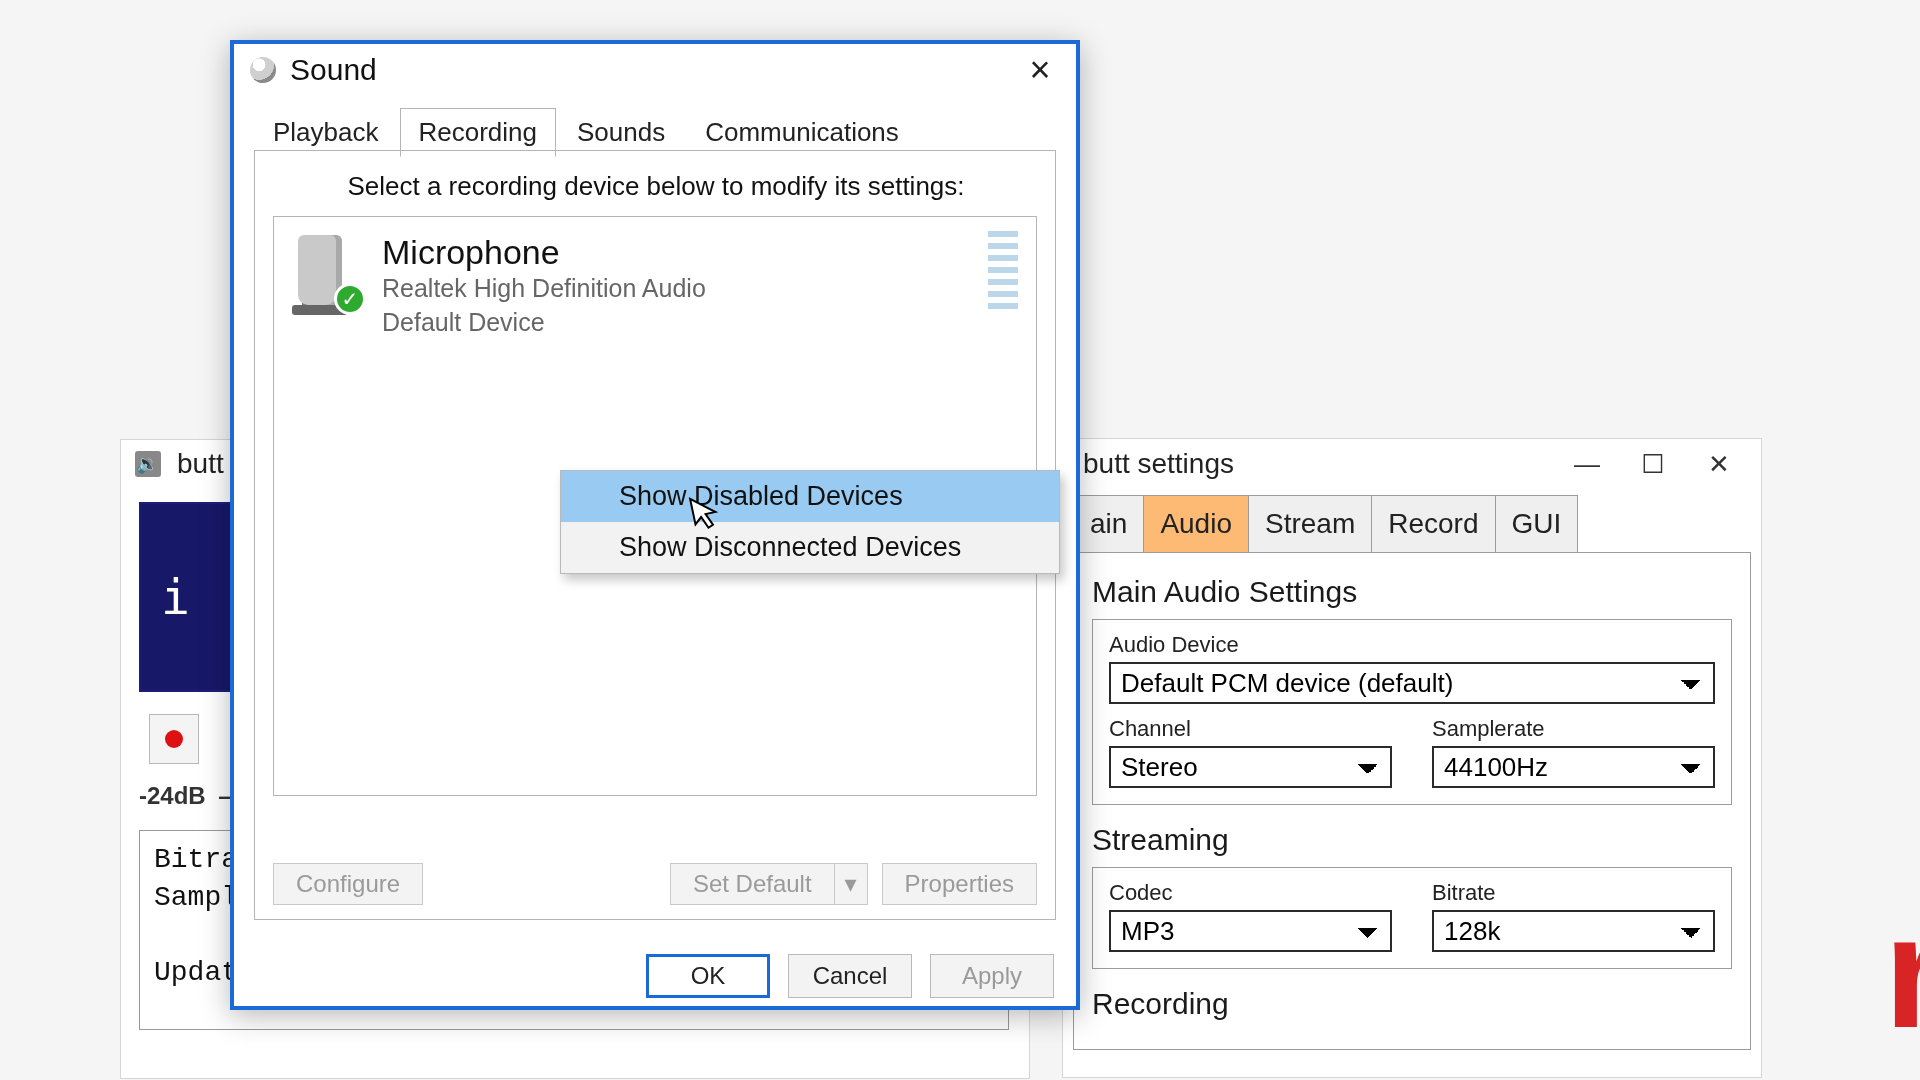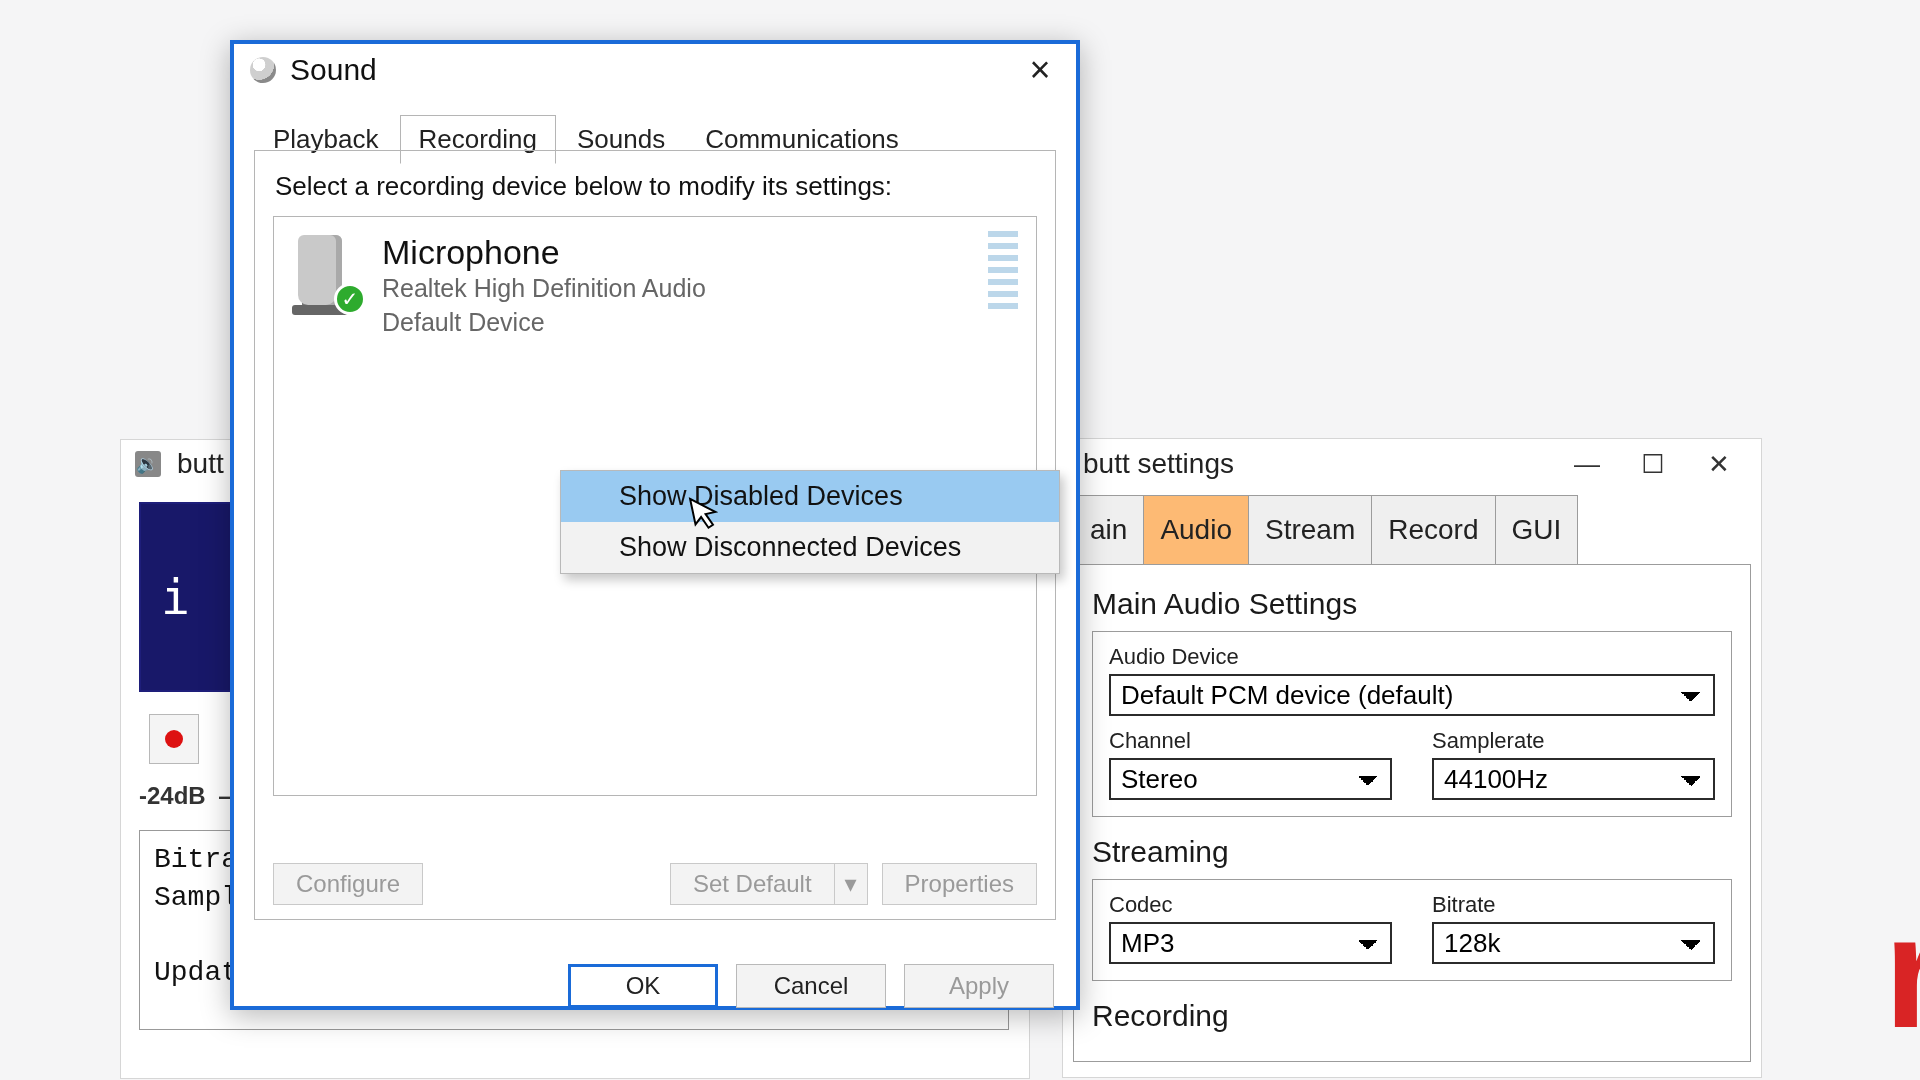--- a/index.html
+++ b/index.html
@@ -36,21 +36,21 @@
     position: absolute; left: 1062px; top: 438px; width: 700px; height: 640px;
     background: #fff; border: 1px solid #d6d6d6;
   }
   .butt-settings .titlebar { height: 50px; display:flex; align-items:center; justify-content:space-between; padding: 0 10px 0 20px; }
   .butt-settings .title { font-size: 28px; color:#222; }
   .butt-settings .winbtns { display:flex; gap: 2px; }
   .butt-settings .winbtn { width: 64px; height: 44px; display:flex; align-items:center; justify-content:center; color:#333; font-size: 26px; cursor:pointer; }
 
   .bs-tabs { display:flex; margin: 6px 0 0 10px; }
   .bs-tab {
-    padding: 18px 16px; font-size: 28px; color:#222; border:1px solid #9c9c9c; border-bottom:none;
+    padding: 12px 16px; font-size: 28px; color:#222; border:1px solid #9c9c9c; border-bottom:none;
     background:#efefef; cursor:pointer; margin-right: -1px;
   }
   .bs-tab.active { background:#fdba74; }
   .bs-page { border:1px solid #9c9c9c; margin: 0 10px 10px 10px; padding: 18px 18px; }
 
   .bs-section-title { font-size: 30px; color:#1a1a1a; margin: 4px 0 10px 0; }
   .bs-group { border:1px solid #9c9c9c; padding: 12px 16px 16px 16px; margin-bottom: 18px; }
   .bs-label { font-size: 22px; color:#222; margin-bottom: 4px; }
   .bs-row2 { display:flex; gap: 40px; }
   .bs-col { flex:1; }
@@ -82,27 +82,27 @@
   .sound-dlg .close {
     width: 44px; height: 44px; display:flex; align-items:center; justify-content:center;
     font-size: 36px; color:#222; cursor:pointer; line-height: 1;
   }
 
   .sd-body { padding: 6px 20px 18px 20px; }
   .sd-tabs { display:flex; align-items:flex-end; height: 48px; border-bottom: 1px solid transparent; }
   .sd-tab {
     padding: 8px 18px 8px 18px; font-size: 26px; color:#222;
     border:1px solid transparent; cursor:pointer; margin-right: 2px;
-    position:relative; top:15px; background:#fff;
+    position:relative; top:8px; background:#fff;
   }
   .sd-tab.active { border:1px solid #b5b5b5; border-bottom:1px solid #fff; }
   .sd-page {
     border:1px solid #b5b5b5; padding: 16px 18px 18px 18px; height: 770px; position:relative;
   }
-  .sd-prompt { font-size: 26px; color:#111; margin: 4px 0 14px 2px; }
+  .sd-prompt { font-size: 26px; color:#111; margin: 4px 0 14px 2px; text-align: center; }
   .sd-list {
     border:1px solid #b5b5b5; height: 580px; background:#fff; padding: 8px; position:relative;
   }
   .device-row { display:flex; align-items:flex-start; gap: 18px; padding: 8px 10px; }
   .device-icon-wrap { position:relative; width: 72px; height: 80px; }
   .mic-icon {
     width: 44px; height: 70px; background:#c9c9c9; border-radius: 6px 6px 10px 10px;
     position:absolute; left:6px; top:2px;
     box-shadow: inset -6px 0 0 #a9a9a9, 0 10px 0 -4px #777;
   }
@@ -132,22 +132,22 @@
   }
   .win-btn.disabled { color:#9a9a9a; }
   .split-btn { display:flex; }
   .split-btn .win-btn:first-child { border-right:none; }
   .split-btn .caret { width:34px; padding:0; display:flex; align-items:center; justify-content:center; }
 
   .dlg-footer {
     display:flex; justify-content:flex-end; gap: 18px; padding: 16px 22px 20px 22px;
   }
   .dlg-btn {
-    width: 150px; height: 44px; font-size: 24px; color:#222; background:#f3f3f3;
-    border:1px solid #b9b9b9; cursor:pointer;margin-top:10px;
+    width: 124px; height: 44px; font-size: 24px; color:#222; background:#f3f3f3;
+    border:1px solid #b9b9b9; cursor:pointer;
   }
   .dlg-btn.primary { border: 3px solid #1a6bd8; background:#fff; }
   .dlg-btn.disabled { color:#9a9a9a; cursor:default;text-align:center; }
 
   
   .ctx-menu {
     position:absolute; left: 560px; top: 470px; width: 500px;
     background:#f2f2f2; border:1px solid #b9b9b9; box-shadow: 4px 6px 10px rgba(0,0,0,0.22);
     z-index: 50;
   }

